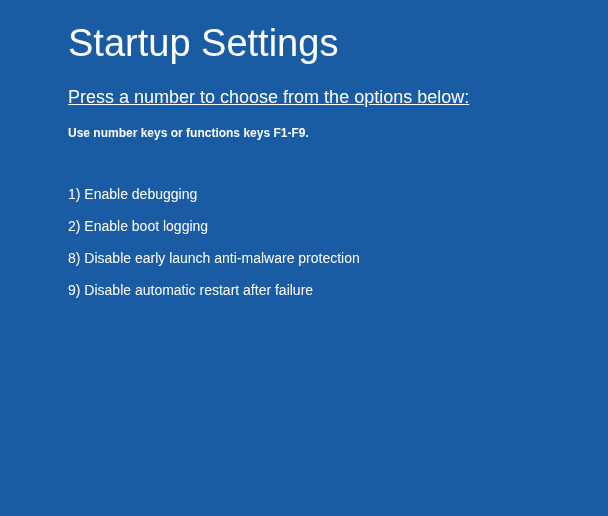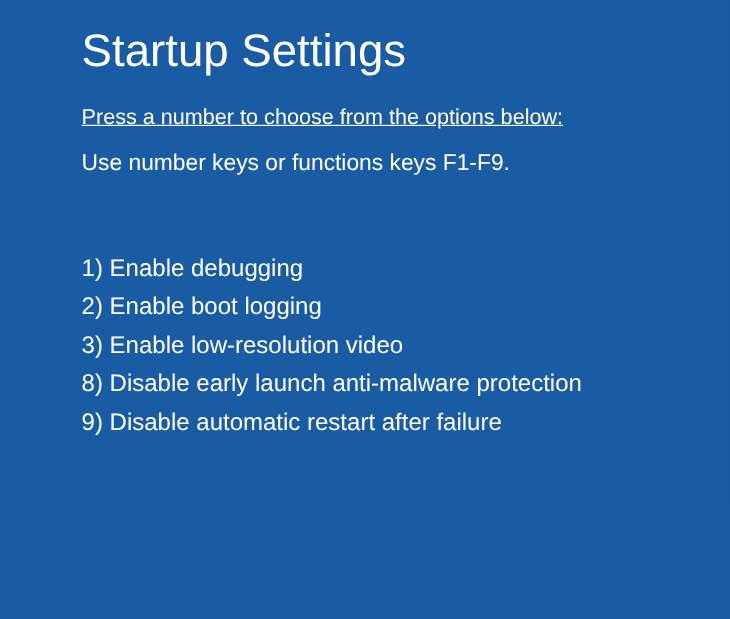--- a/index.html
+++ b/index.html
@@ -18,29 +18,29 @@
       margin-bottom: 22px;
       letter-spacing: 0px;
     }
     .subtitle {
       font-size: 18px;
       font-weight: 400;
       margin-bottom: 18px;
       text-decoration: underline;
     }
     .hint {
-      font-size: 19px;
-      font-weight: 400;
-      margin-bottom: 60px;
+      font-size: 12px;
+      font-weight: 700;
+      margin-bottom: 38px;
     }
     .options {
       margin-left: -10px;
     }
     .option {
-      font-size: 20px;
+      font-size: 14px;
       font-weight: 400;
       line-height: 32px;
       padding-left: 10px;
     }
     .highlight-box {
       border: 2px solid #d33b2f;
       width: 386px;
       margin-left: -10px;
       padding-bottom: 2px;
     }
@@ -51,16 +51,15 @@
 </head>
 <body>
 
 <h1 class="title">Startup Settings</h1>
 <div class="subtitle">Press a number to choose from the options below:</div>
 <div class="hint">Use number keys or functions keys F1-F9.</div>
 
 <div class="options">
   <div class="option">1) Enable debugging</div>
   <div class="option">2) Enable boot logging</div>
-  <div class="option">3) Enable low-resolution video</div>
   <div class="option">8) Disable early launch anti-malware protection</div>
   <div class="option">9) Disable automatic restart after failure</div>
 </div>
 
 </body></html>

